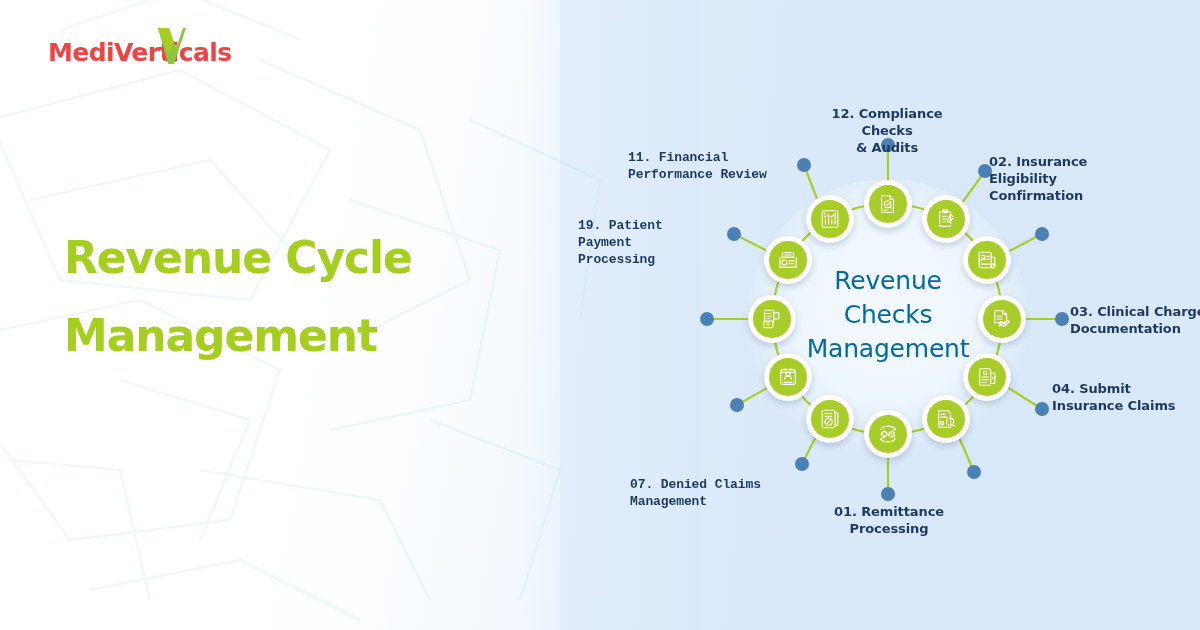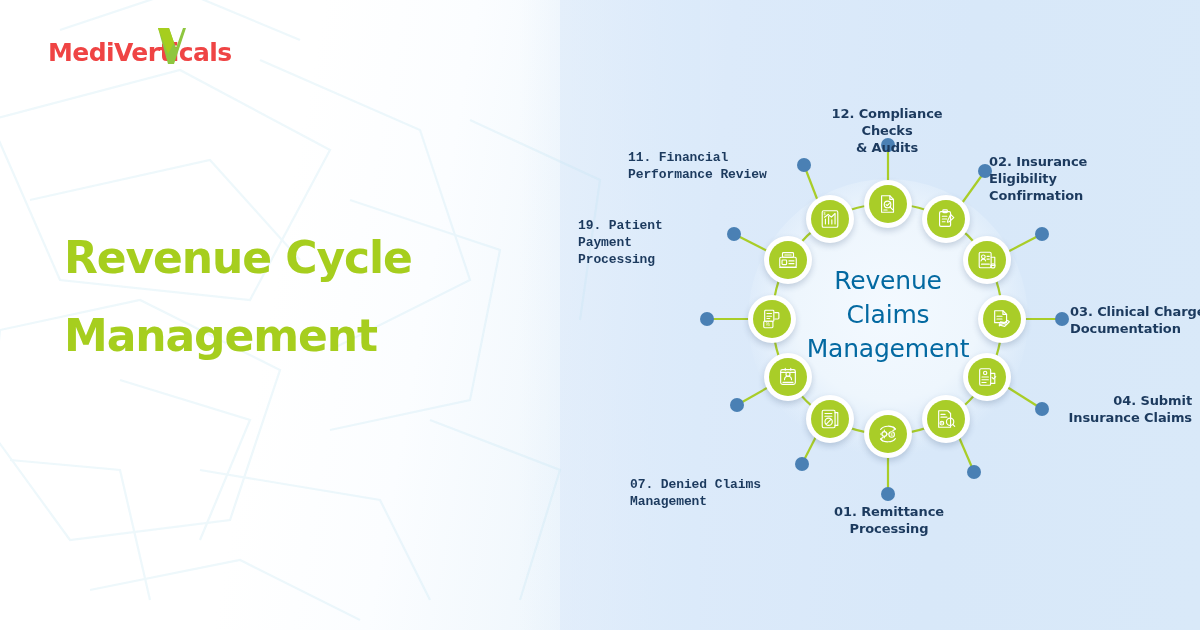--- a/index.html
+++ b/index.html
@@ -163,21 +163,21 @@
         <line x1="181" y1="320" x2="137" y2="345"></line>
         <line x1="169" y1="259" x2="107" y2="259"></line>
         <line x1="181" y1="198" x2="134" y2="174"></line>
         <line x1="224" y1="157" x2="204" y2="105"></line>
         <line x1="288" y1="138" x2="288" y2="85"></line>
       </g>
     </svg>
 
     <div class="center-title">
       <div>Revenue</div>
-      <div>Claims</div>
+      <div>Checks</div>
       <div>Management</div>
     </div>
 
     <div class="node" style="left:322px;top:135px;">
       <div class="node-inner">
         <svg width="22" height="22" viewBox="0 0 24 24" fill="none" stroke="#ffffff" stroke-width="1.25" stroke-linecap="round" stroke-linejoin="round">
           <rect x="5" y="4" width="12" height="16" rx="1.5"></rect>
           <rect x="8.5" y="2" width="5" height="3" rx="1"></rect>
           <line x1="8" y1="9" x2="13" y2="9"></line>
             <line x1="8" y1="12" x2="13" y2="12"></line>
@@ -349,21 +349,21 @@
     <div class="dot" style="left:130px;top:338px;"></div>
     <div class="dot" style="left:100px;top:252px;"></div>
     <div class="dot" style="left:127px;top:167px;"></div>
     <div class="dot" style="left:197px;top:98px;"></div>
     <div class="dot" style="left:281px;top:78px;"></div>
 
     <div class="lbl l" style="left:389px;top:93px;width:160px;">02. Insurance Eligibility
 Confirmation</div>
     <div class="lbl l" style="left:470px;top:243px;width:140px;">03. Clinical Charge
 Documentation</div>
-    <div class="lbl l" style="left:452px;top:332px;width:140px;text-align:right;">04. Submit
+    <div class="lbl l" style="left:452px;top:320px;width:140px;">04. Submit
 Insurance Claims</div>
     <div class="lbl c" style="left:203px;top:443px;width:172px;">01. Remittance Processing</div>
     <div class="lbl r" style="left:30px;top:416px;width:155px;">07. Denied Claims
 Management</div>
     <div class="lbl r" style="left:-22px;top:157px;width:140px;">19. Patient Payment
 Processing</div>
     <div class="lbl r" style="left:28px;top:89px;width:160px;">11. Financial
 Performance Review</div>
     <div class="lbl c" style="left:212px;top:45px;width:150px;">12. Compliance Checks
 &amp; Audits</div>

